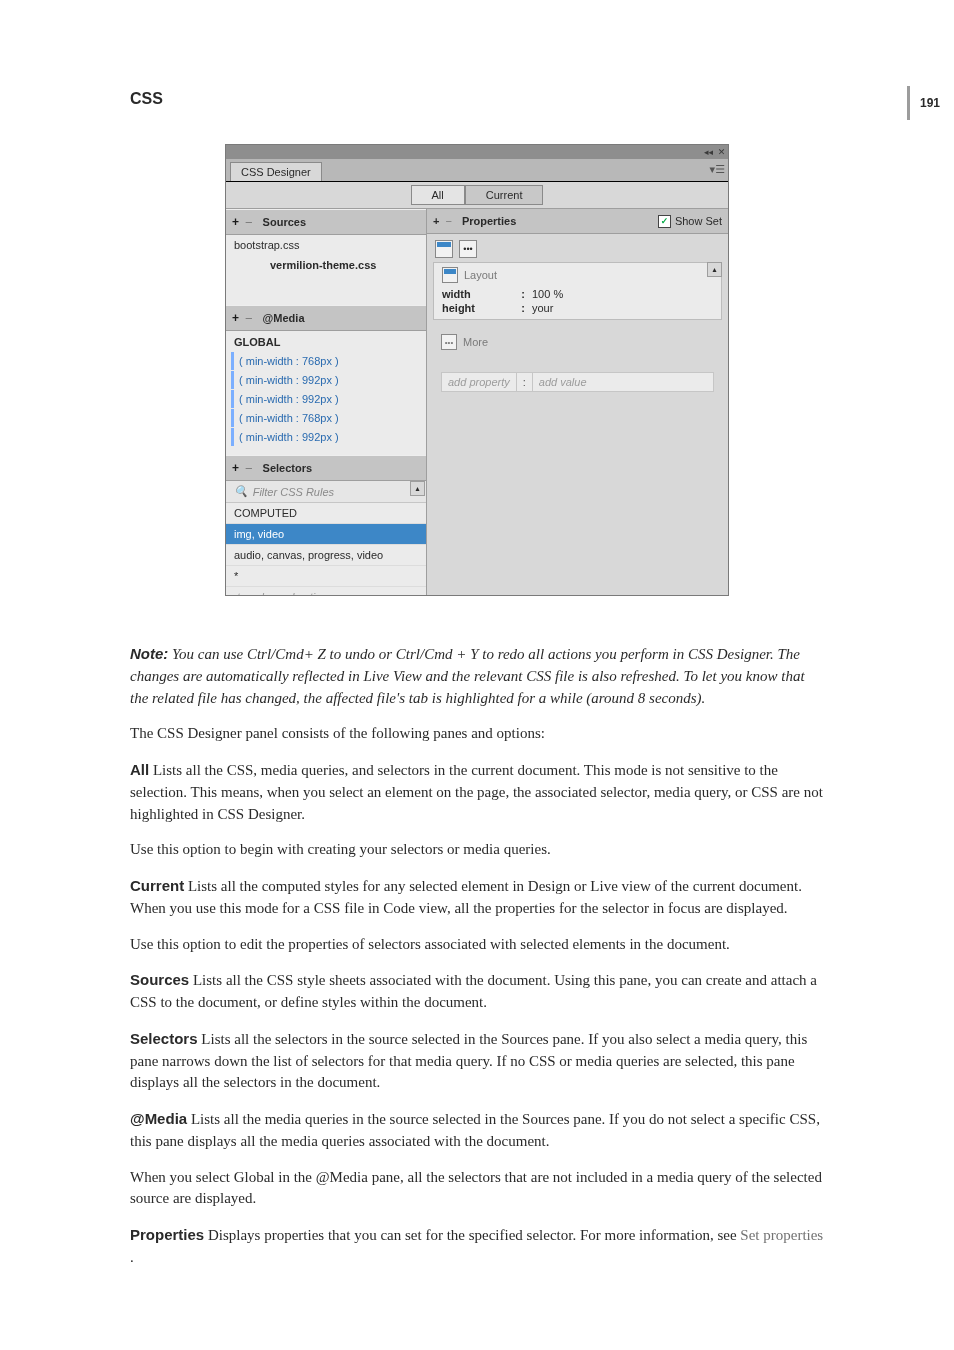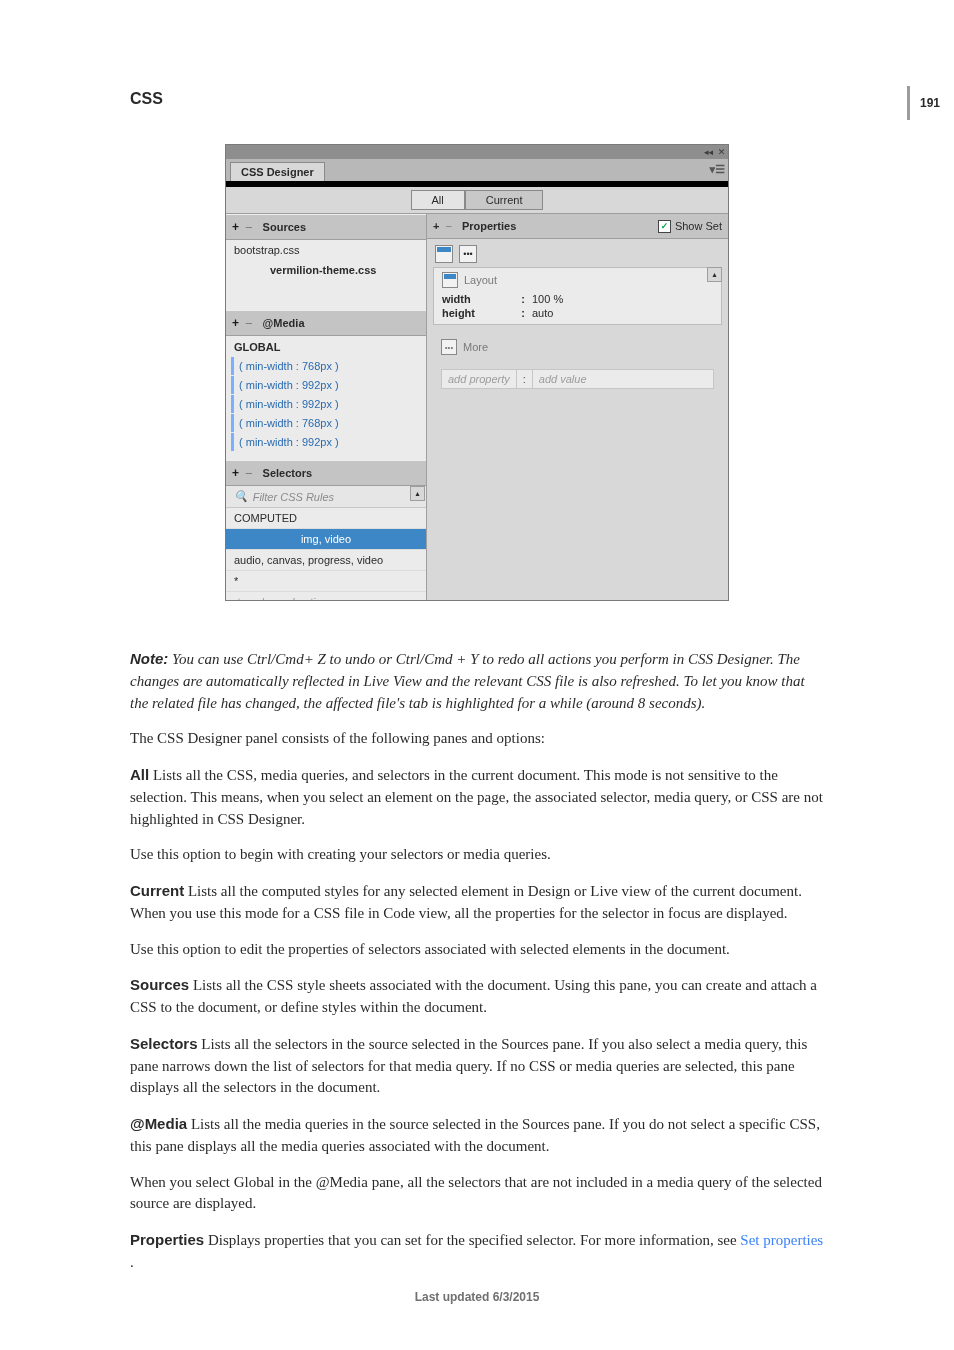--- a/index.html
+++ b/index.html
@@ -70,23 +70,22 @@
     align-items: center; justify-content: center;
     color: #3a3a3a;
     font-size: 9px;
     line-height: 1;
   }
   .panel-tabs {
     display: flex;
     align-items: flex-end;
     height: 22px;
     background: #b8b8b8;
-    border-bottom: 6px solid #000000;
+    border-bottom: 1px solid #000000;
     position: relative;
-    font-weight: bold;
   }
   .panel-tab {
     padding: 3px 10px;
     font-size: 11px;
     background: #d8d8d8;
     border: 1px solid #8a8a8a;
     border-bottom: none;
     margin-left: 4px;
   }
   .panel-menu {
@@ -160,21 +159,21 @@
   .selectors-body { background:#ebebeb; flex: 1; overflow:hidden; position:relative; }
   .filter-row {
     padding: 4px 8px;
     color: #8a8a8a;
     font-style: italic;
     border-bottom: 1px solid #c6c6c6;
     background: #e6e6e6;
     display:flex; align-items:center; gap:5px;
   }
   .sel-item { padding: 4px 8px; border-bottom: 1px solid #dcdcdc; }
-  .sel-item.selected { background:#3d87c7; color:#fff;text-align:center; }
+  .sel-item.selected { background:#3d87c7; color:#fff; }
   .sel-cut { padding: 4px 8px; color:#9c9c9c; font-style:italic; }
   .scroll-up {
     position:absolute; right:1px; top:0;
     width:13px;height:13px;background:#d8d8d8;border:1px solid #9e9e9e;
     font-size:8px; display:flex;align-items:center;justify-content:center;
   }
 
   .prop-header-row {
     display:flex; align-items:center; height:24px;
     padding:0 6px; background:#c4c4c4;
@@ -210,33 +209,33 @@
   }
   .group-title {display:flex;align-items:center;gap:6px;color:#7a7a7a; margin-bottom:4px;}
   .kv { display:flex; align-items:center; gap:4px; font-size:11px; padding:1px 0;}
   .kv .k { width:72px; font-weight:700; color:#2a2a2a;}
   .kv .c { width:10px; text-align:center; font-weight:700;}
   .more-group {
     margin:4px 6px; padding:2px 0;
   }
   .more-title {display:flex;align-items:center;gap:6px;color:#7a7a7a;padding:2px 8px;}
   .add-prop-row {
-    margin:12px 8px; background:#ebebeb; border:1px solid #c6c6c6;
+    margin:20px 8px; background:#ebebeb; border:1px solid #c6c6c6;
     display:flex;align-items:flex-end;
   }
   .add-prop-row span{padding:3px 6px;color:#9c9c9c;font-style:italic;font-size:11px;}
   .add-prop-row .sep{border-left:1px solid #c6c6c6;border-right:1px solid #c6c6c6;font-style:normal;color:#555;}
 
   
   .body-text { font-size: 15px; line-height: 1.45; }
   .para { margin: 0 0 14px 0; }
   .note-label, .term { font-family: "Myriad Pro", Helvetica, Arial, sans-serif; font-weight:700; }
   .note-label { font-style: italic; }
   .italic { font-style: italic; margin-top: 47px; }
-  .link { color:#3b82f6; text-decoration:none; }
+  .link { color:#737373; text-decoration:none; }
   .footer {
     position:absolute;
     left:0; right:0;
     bottom: 46px;
     text-align:center;
     font-family: "Myriad Pro", Helvetica, Arial, sans-serif;
     font-weight:700;
     font-size:12px;
     color:#707070;
   }
@@ -336,21 +335,21 @@
               <span>Layout</span>
             </div>
             <div class="kv">
               <span class="k">width</span>
               <span class="c">:</span>
               <span>100 %</span>
             </div>
             <div class="kv">
               <span class="k">height</span>
               <span class="c">:</span>
-              <span>auto</span>
+              <span>your</span>
             </div>
           </div>
           <div class="more-group">
             <div class="more-title">
               <span class="icon-box" style="width:14px;height:14px;font-size:8px;">•••</span>
               <span>More</span>
             </div>
             <div class="add-prop-row">
               <span>add property</span>
               <span class="sep">:</span>
@@ -389,14 +388,13 @@
     <p class="para">
       <span class="term">@Media</span><span>  Lists all the media queries in the source selected in the Sources pane. If you do not select a specific CSS, this pane displays all the media queries associated with the document.</span>
     </p>
     <p class="para">When you select Global in the @Media pane, all the selectors that are not included in a media query of the selected source are displayed.</p>
 
     <p class="para">
       <span class="term">Properties</span><span>  Displays properties that you can set for the specified selector. For more information, see </span><a href="#" class="link">Set properties</a><span> .</span>
     </p>
   </div>
 
-  <div class="footer">Last updated 6/3/2015</div>
 </div>
 
 </body></html>

